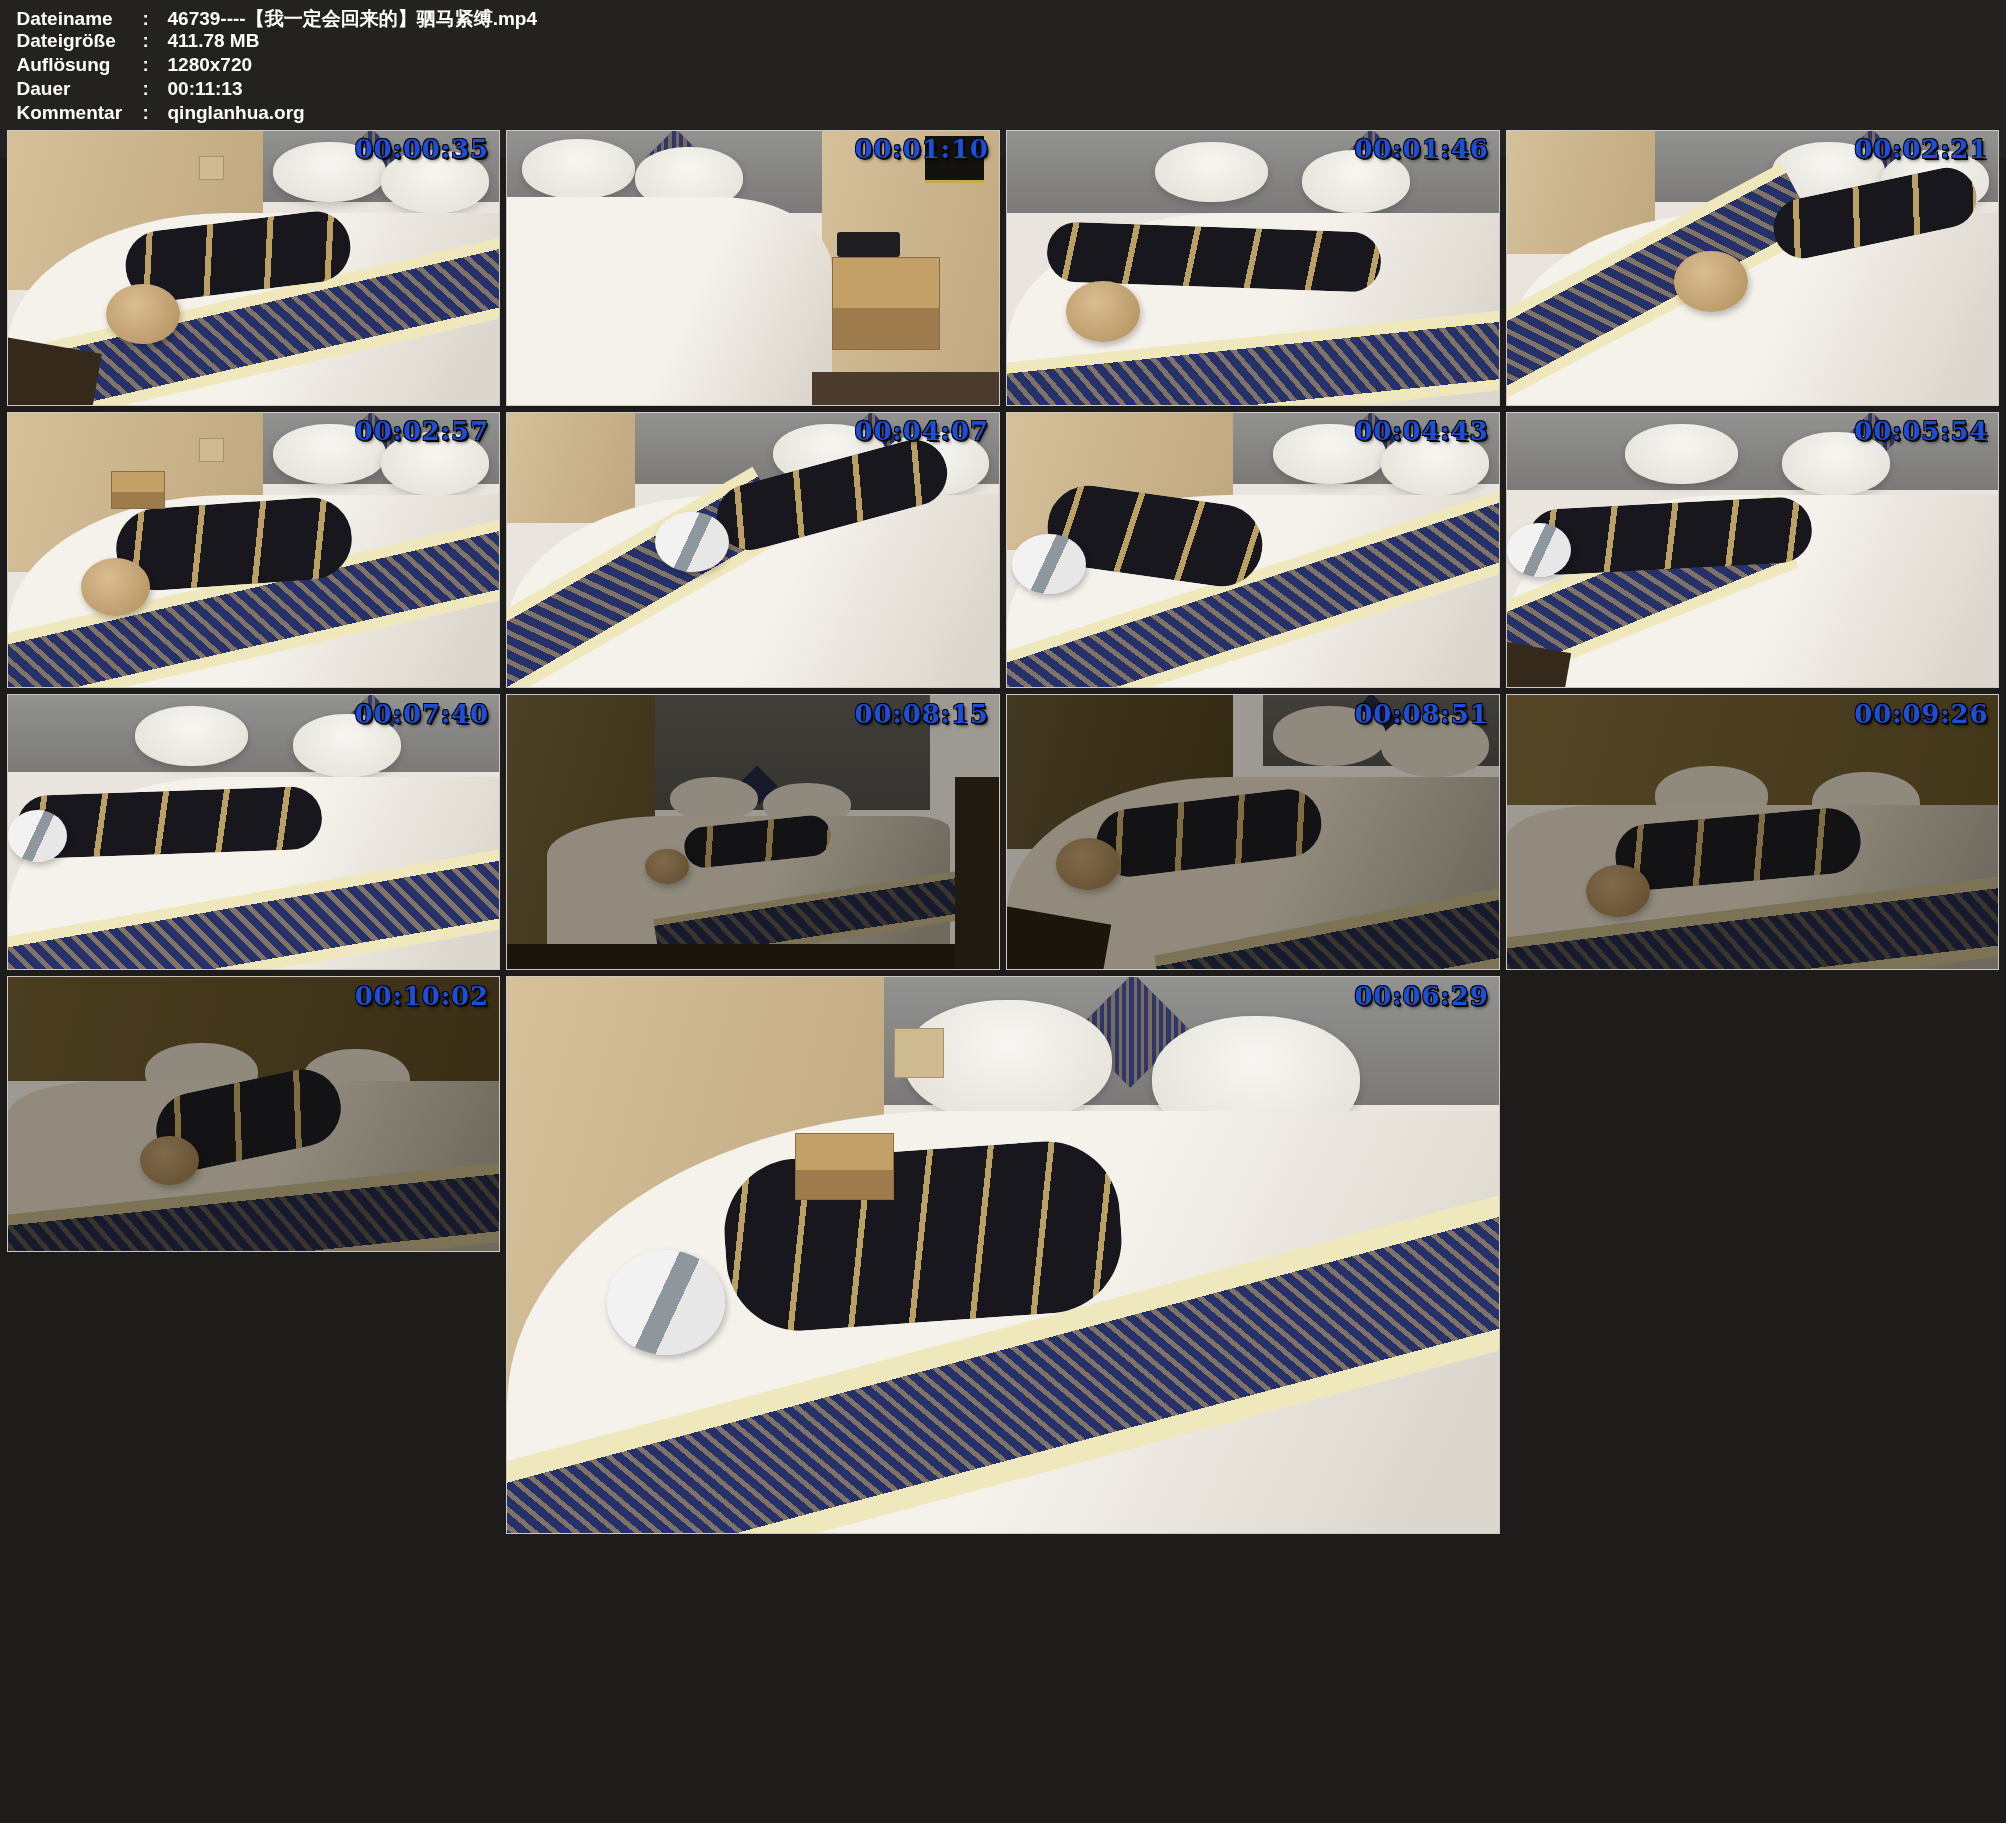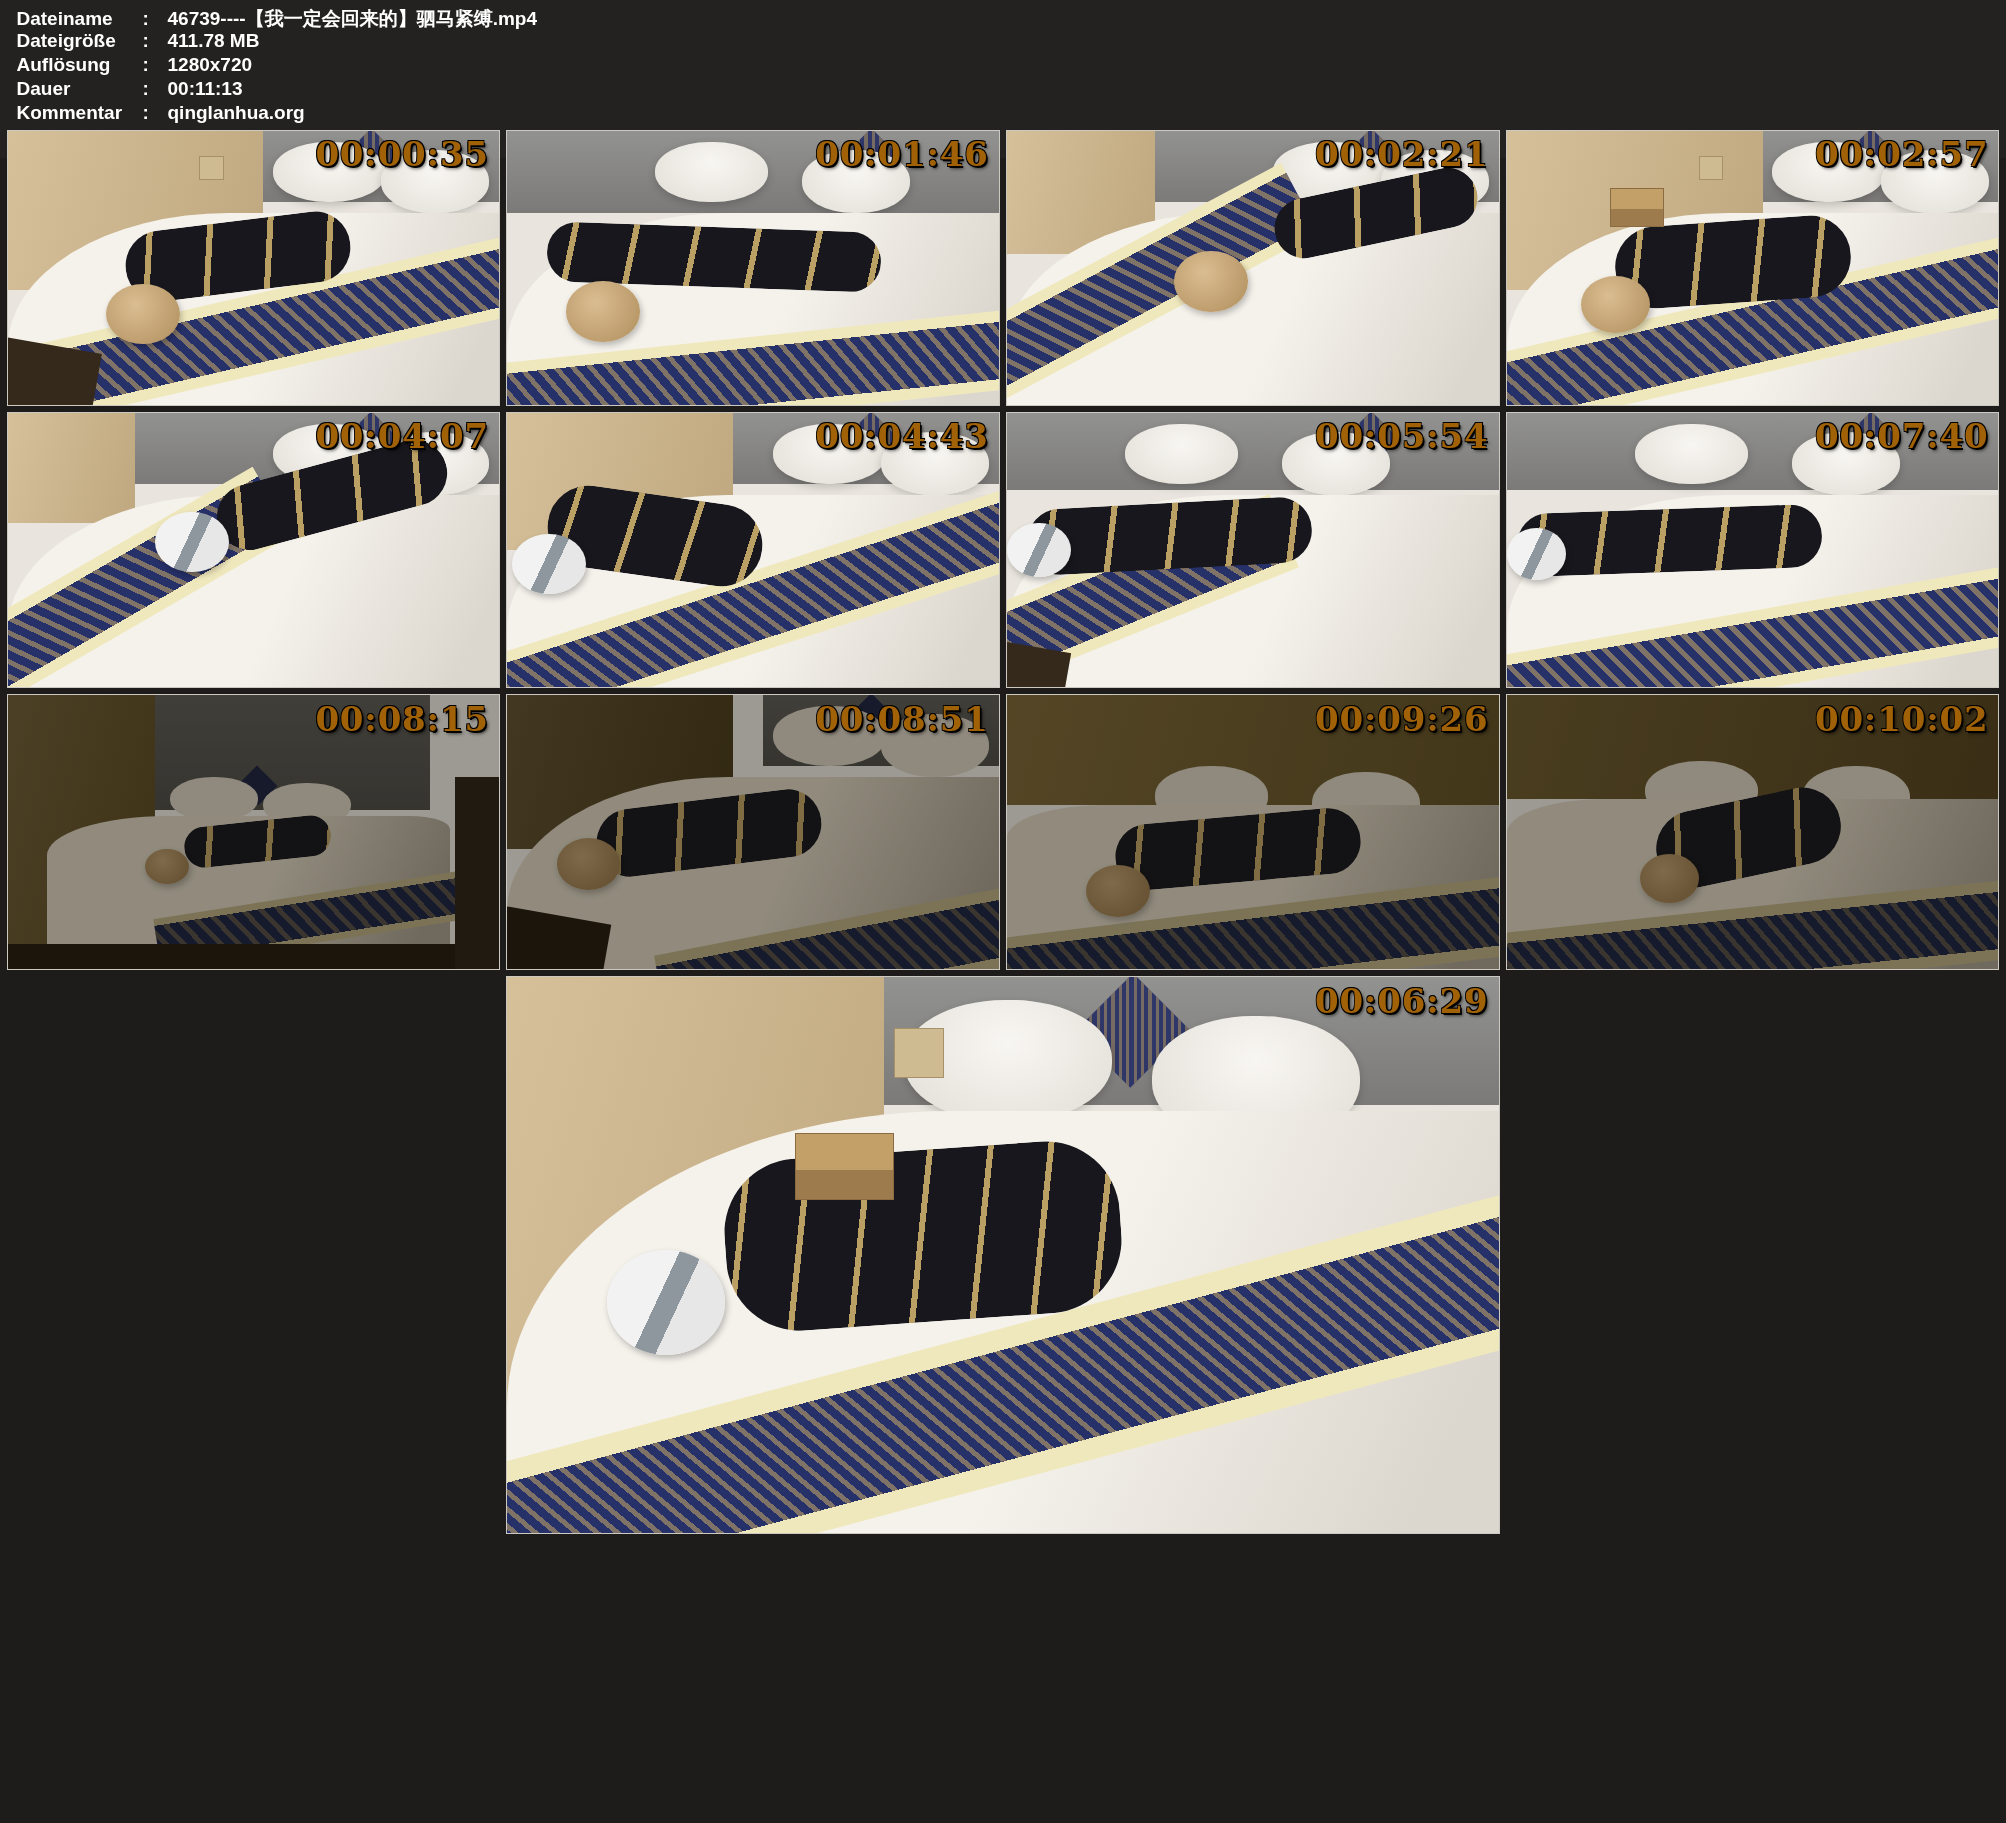--- a/index.html
+++ b/index.html
@@ -15,21 +15,21 @@
   .hval { display:inline-block; white-space:nowrap;text-align:center; }
 
   
   .grid { position:absolute; top:130px; left:6.6px; right:6.6px; bottom:6.6px;
           display:grid; grid-template-columns:repeat(4,1fr); grid-template-rows:repeat(6,1fr); gap:6.6px; }
   .thumb { position:relative; overflow:hidden; border:1.7px solid #ccc9c3; background:#e9e5de; }
   .t6  { grid-column:2 / span 2; grid-row:2 / span 2; }
   .t11 { grid-column:2 / span 2; grid-row:4 / span 2; }
 
   .ts { position:absolute; top:3.3px; right:10px; z-index:9;
-        font-family:"DejaVu Serif", serif; font-weight:700; font-size:34px; letter-spacing:0.8px; color:#a16207;
+        font-family:"DejaVu Serif", serif; font-weight:700; font-size:26px; letter-spacing:0.8px; color:#1d4ed8;
         text-shadow:1.7px 1.7px 0 #000, -0.8px -0.8px 0 #000, 0.8px -0.8px 0 #000, -0.8px 0.8px 0 #000, 2.5px 2.5px 3.3px rgba(0,0,0,.6); }
 
   
   .scene { position:absolute; inset:0; }
   .scene > div { position:absolute; }
   .wall { left:0; top:0; width:52%; height:58%; background:linear-gradient(105deg,#d6c09a,#bfa87f); }
   .headboard { left:52%; top:0; right:0; height:26%; background:linear-gradient(#929290,#7b7a78); }
   .accent { left:70%; top:2%; width:8%; height:15%; background:#2e3768; transform:rotate(45deg);
             background-image:repeating-linear-gradient(45deg, rgba(190,160,95,.5) 0 3.3px, transparent 3.3px 7.4px); }
   .pillow { background:radial-gradient(ellipse at 50% 35%, #f8f6f2, #e1ded6); border-radius:48%;
@@ -240,20 +240,35 @@
           <div class="bed"></div>
           <div class="runner"></div>
           <div class="figure"></div>
           <div class="hood"></div>
           <div class="floor"></div>
           <div class="prop1"></div>
       </div>
       <figcaption class="ts">00:00:35</figcaption>
     </figure>
 
+    <figure class="thumb t2">
+      <div class="scene">
+        <div class="wall"></div>
+          <div class="headboard"></div>
+          <div class="accent"></div>
+          <div class="pillow p1"></div>
+          <div class="pillow p2"></div>
+          <div class="bed"></div>
+          <div class="nightstand"></div>
+          <div class="floor"></div>
+          <div class="prop1"></div>
+          <div class="prop2"></div>
+      </div>
+      <figcaption class="ts">00:01:10</figcaption>
+    </figure>
 
     <figure class="thumb t3">
       <div class="scene">
         <div class="headboard"></div>
           <div class="accent"></div>
           <div class="pillow p1"></div>
           <div class="pillow p2"></div>
           <div class="bed"></div>
           <div class="runner"></div>
           <div class="figure"></div>

